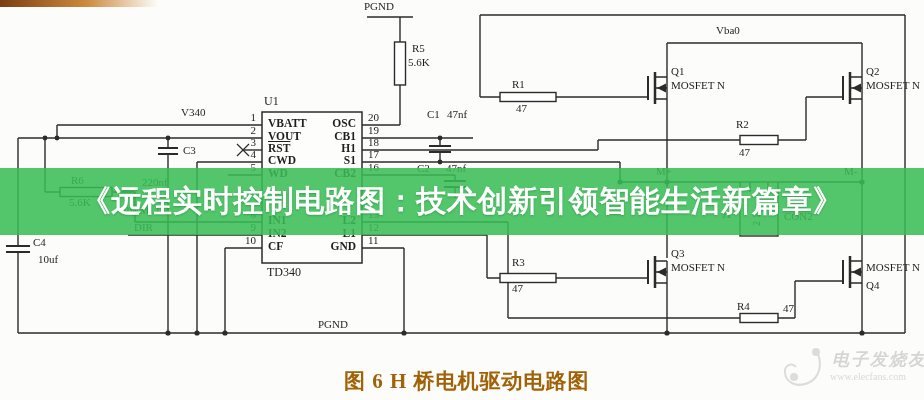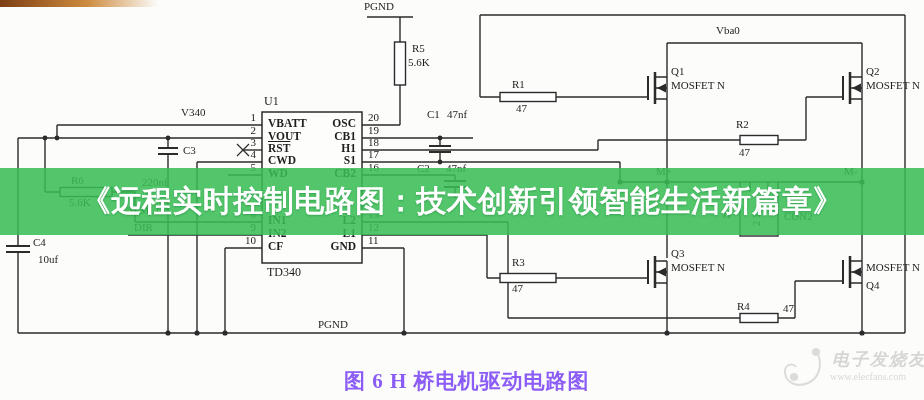--- a/index.html
+++ b/index.html
@@ -14,21 +14,21 @@
   .name-r{width:56px;text-align:right;}
   #wires{position:absolute;left:0;top:0;z-index:1;}
   #corner-stripe{position:absolute;left:0;top:0;width:158px;height:7px;z-index:4;
         background:linear-gradient(90deg,#7c3e13,#cd8b3e 55%,rgba(205,139,62,0));}
   #banner{position:absolute;left:0;top:168px;width:924px;height:67px;z-index:5;
         background:rgba(57,190,85,0.87);display:flex;align-items:center;justify-content:center;}
   #banner .txt{font-family:"Liberation Sans",sans-serif;font-size:30px;font-weight:bold;
         color:#ffffff;letter-spacing:0.5px;white-space:nowrap;
         text-shadow:0 1px 2px rgba(20,120,50,.45);}
   #caption{position:absolute;left:344px;top:367px;z-index:3;font-family:"Liberation Serif",serif;
-        font-size:21px;font-weight:600;color:#8b5cf6;letter-spacing:1px;white-space:nowrap;}
+        font-size:21px;font-weight:600;color:#a16207;letter-spacing:1px;white-space:nowrap;}
   #watermark{position:absolute;left:778px;top:340px;width:146px;height:58px;z-index:3;opacity:.6;}
   #watermark .brand{position:absolute;left:54px;top:8px;font-size:17px;font-weight:bold;
         font-style:italic;color:#bcbcbc;letter-spacing:2px;white-space:nowrap;}
   #watermark .url{position:absolute;left:52px;top:31px;font-size:10px;color:#c2c2c2;white-space:nowrap;}
   .rot{transform:rotate(-90deg);transform-origin:0 0;}
 </style>
 </head>
 <body>
 
 <div id="root">

